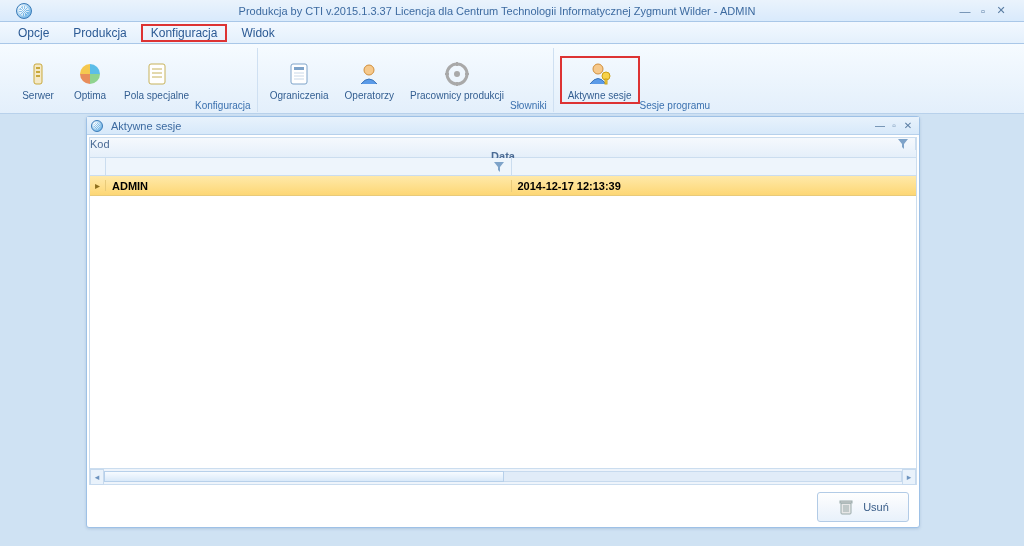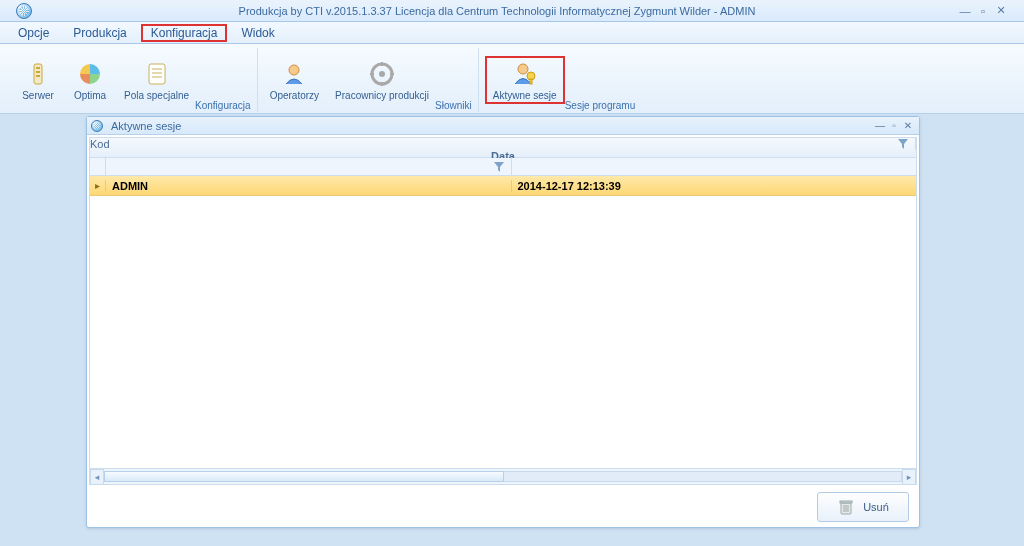--- a/index.html
+++ b/index.html
@@ -162,20 +162,32 @@
             </svg>
         </span>
         <span>Pola specjalne</span>
       </div>
     </div>
     <div class="group-title">Konfiguracja</div>
   </div>
 
   <div class="group">
     <div class="group-items">
+      <div class="ritem">
+        <span class="ricon">
+          <svg width="28" height="28" viewBox="0 0 28 28">
+              <rect x="6" y="4" width="16" height="20" rx="2" fill="#fff" stroke="#7ea3c9"></rect>
+              <rect x="9" y="7" width="10" height="3" fill="#7ea3c9"></rect>
+              <line x1="9" y1="13" x2="19" y2="13" stroke="#c9d8e8"></line>
+              <line x1="9" y1="16" x2="19" y2="16" stroke="#c9d8e8"></line>
+              <line x1="9" y1="19" x2="19" y2="19" stroke="#c9d8e8"></line>
+            </svg>
+        </span>
+        <span>Ograniczenia</span>
+      </div>
       <div class="ritem">
         <span class="ricon">
           <svg width="28" height="28" viewBox="0 0 28 28">
               <circle cx="14" cy="10" r="5" fill="#f6c98c" stroke="#d18f3c"></circle>
               <path d="M6 24 Q14 14 22 24" fill="#5b9be8" stroke="#3b74b8"></path>
             </svg>
         </span>
         <span>Operatorzy</span>
       </div>
       <div class="ritem">

